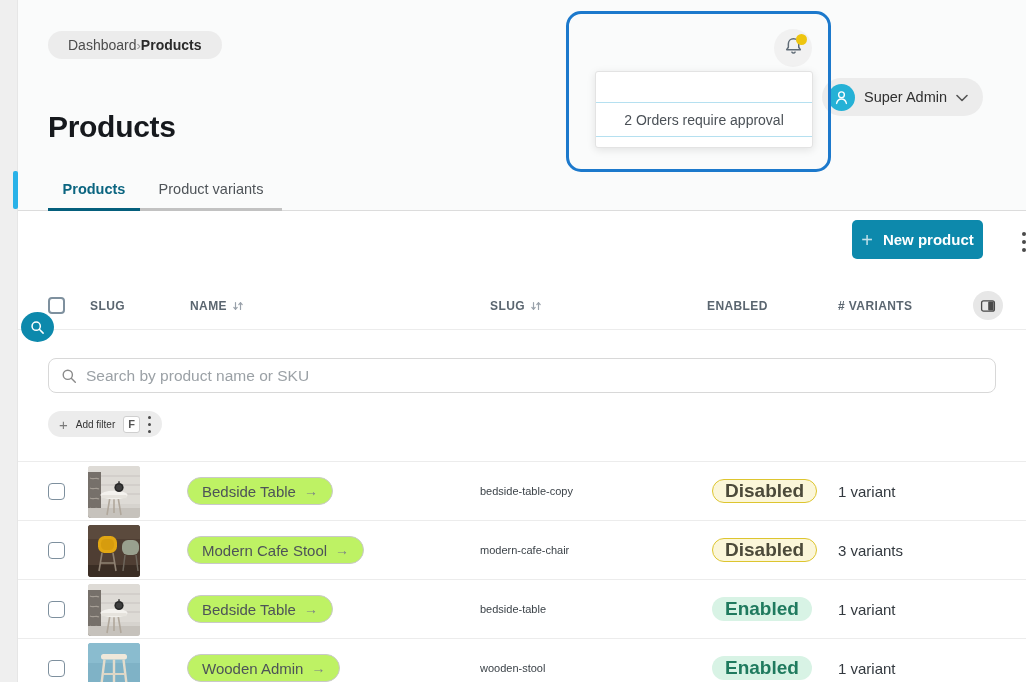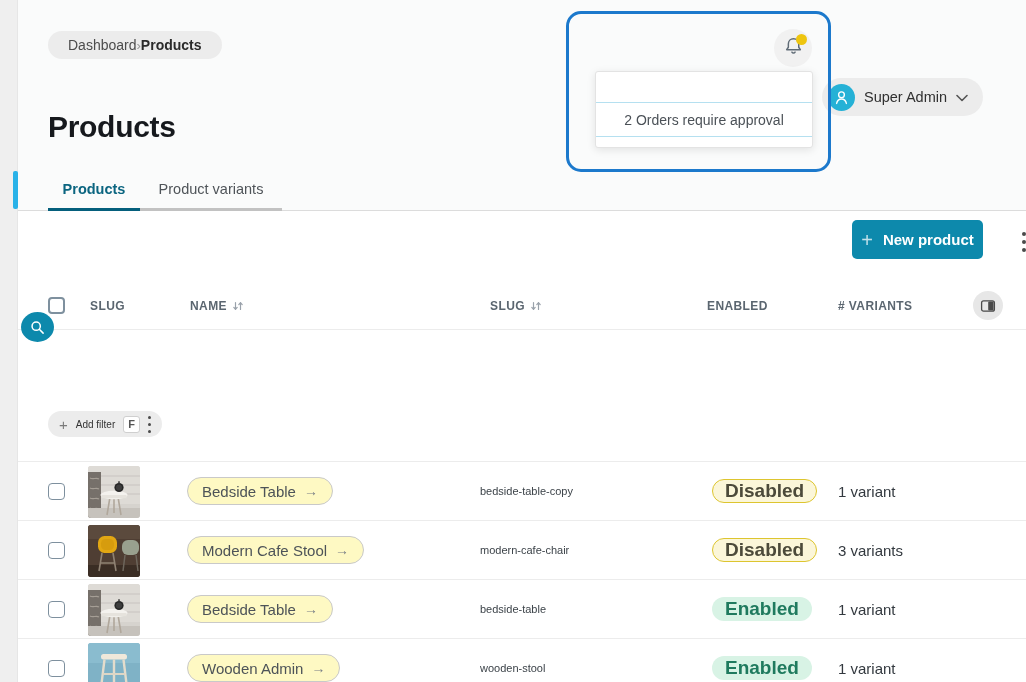--- a/index.html
+++ b/index.html
@@ -64,21 +64,21 @@
   .add-filter .plus { color:#7a7a7a; font-size:15px; line-height:1; }
   .add-filter .lbl { font-size:10px; color:#333; }
   .key-badge { width:17px; height:17px; background:#fff; border:1px solid #cfcfcf; border-radius:3px; font-size:11px; font-weight:600; color:#555; display:flex; align-items:center; justify-content:center; }
   .filter-kebab i { width:3px; height:3px; }
 
   
   .rows { position:absolute; left:0; top:250px; width:1008px; }
   .row { position:relative; height:59px; border-top:1px solid #ececec; }
   .row .checkbox { position:absolute; left:30px; top:21px; border-width:1.5px; }
   .thumb { position:absolute; left:70px; top:4px; width:52px; height:52px; border-radius:3px; overflow:hidden; }
-  .name-pill { position:absolute; left:169px; top:15px; height:28px; border:1px solid #c9c9c9; border-radius:14px; background:#fef9c3; display:flex; align-items:center; gap:8px; padding:0 14px; cursor:pointer; }
+  .name-pill { position:absolute; left:169px; top:15px; height:28px; border:1px solid #c9c9c9; border-radius:14px; background:#bef264; display:flex; align-items:center; gap:8px; padding:0 14px; cursor:pointer; }
   .name-pill .nm { font-size:15px; color:#4d5358; }
   .name-pill .arr { font-size:14px; color:#7a8087; }
   .slug { position:absolute; left:462px; top:50%; transform:translateY(-50%); font-size:11px; color:#3c4349; }
   .badge { position:absolute; left:694px; top:50%; transform:translateY(-50%); height:24px; border-radius:12px; padding:0 12px; font-size:19px; font-weight:700; display:flex; align-items:center; }
   .badge.disabled { background:#fbf6d9; border:1.5px solid #ddc52f; color:#4c4a3a; }
   .badge.enabled { background:#d8f3e5; border:1.5px solid transparent; color:#1f7a5e; }
   .variants { position:absolute; left:820px; top:50%; transform:translateY(-50%); font-size:15px; color:#33393f; }
 </style>
 </head>
 <body>
@@ -205,20 +205,27 @@
       <div class="th" style="left:820px"># VARIANTS</div>
       <div class="cols-toggle">
         <svg width="16" height="16" viewBox="0 0 16 16">
             <rect x="1.6" y="2.8" width="12.8" height="10.4" rx="2" fill="none" stroke="#4a4a4a" stroke-width="1.3"></rect>
             <rect x="8.2" y="3.6" width="5.4" height="8.8" rx="1" fill="#4a4a4a"></rect>
           </svg>
       </div>
     </div>
     <div class="head-sep"></div>
 
+    <div class="search-box">
+      <svg width="16" height="16" viewBox="0 0 16 16">
+          <circle cx="6.8" cy="6.8" r="4.6" fill="none" stroke="#8a8a8a" stroke-width="1.4"></circle>
+          <path d="M10.5 10.5 14.3 14.3" stroke="#8a8a8a" stroke-width="1.4" stroke-linecap="round"></path>
+        </svg>
+      <input type="text" placeholder="Search by product name or SKU" style="">
+    </div>
 
     <div class="add-filter">
       <span class="plus">+</span>
       <span class="lbl">Add filter</span>
       <span class="key-badge">F</span>
       <span class="kebab filter-kebab">
           <i></i>
           <i></i>
           <i></i>
         </span>

